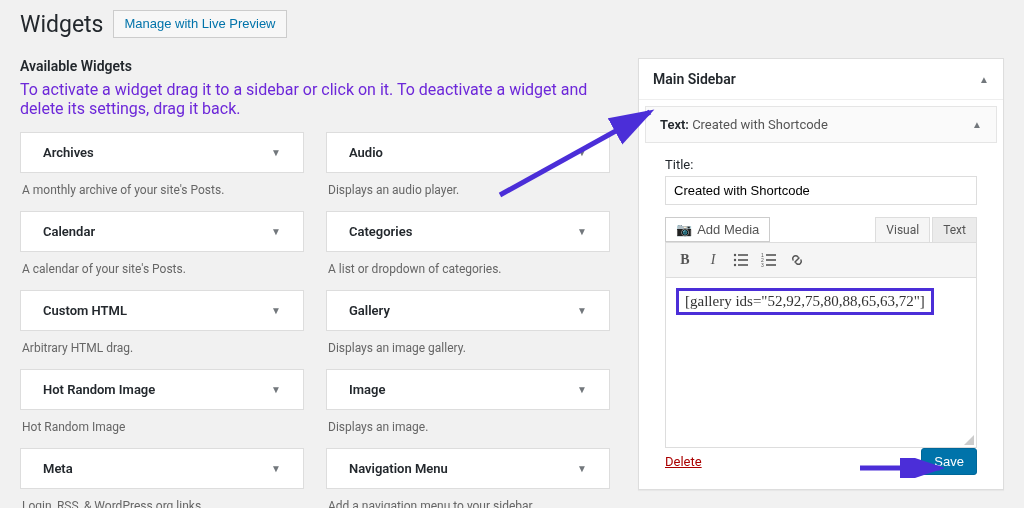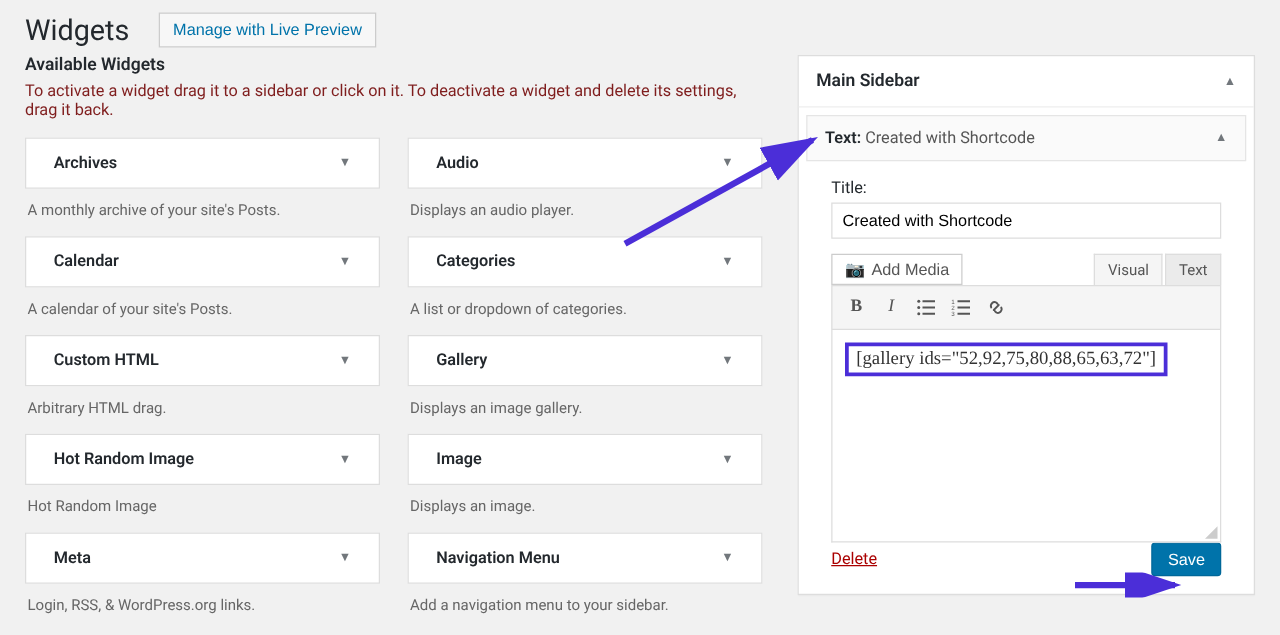--- a/index.html
+++ b/index.html
@@ -7,36 +7,36 @@
   font-family: -apple-system, BlinkMacSystemFont, "Segoe UI", Roboto, Oxygen-Sans, Ubuntu, Cantarell, "Helvetica Neue", sans-serif;
   background: #f1f1f1;
   color: #444;
   font-size: 13px;
   width: 1024px;
   height: 508px;
   overflow: hidden;
   position: relative;
   padding: 10px 20px;
 }
-.page-header { display: flex; align-items: flex-end; gap: 24px; margin-bottom: 6px; }
+.page-header { display: flex; align-items: flex-end; gap: 10px; margin-bottom: 20px; }
 .page-title { font-size: 23px; font-weight: 400; color: #23282d; }
 .live-preview-btn {
   background: #f7f7f7;
   border: 1px solid #ccc;
   color: #0073aa;
   padding: 4px 10px;
   font-size: 13px;
   cursor: pointer;
   line-height: 1.4;
 }
 .layout { display: flex; gap: 28px; align-items: flex-start; }
 .left-col { flex: 0 0 590px; }
 .right-col { flex: 1; }
 .avail-title { font-size: 14px; font-weight: 600; color: #23282d; margin-bottom: 6px; }
-.avail-desc { font-size: 13px; color: #7f1d1d; margin-bottom: 14px; }
+.avail-desc { font-size: 16px; color: #6d28d9; margin-bottom: 14px; }
 .widget-grid { display: grid; grid-template-columns: 1fr 1fr; gap: 0 22px; }
 .widget-box {
   background: #fff;
   border: 1px solid #ddd;
   padding: 12px 22px;
   display: flex;
   justify-content: space-between;
   align-items: center;
   font-size: 13px;
   font-weight: 600;

